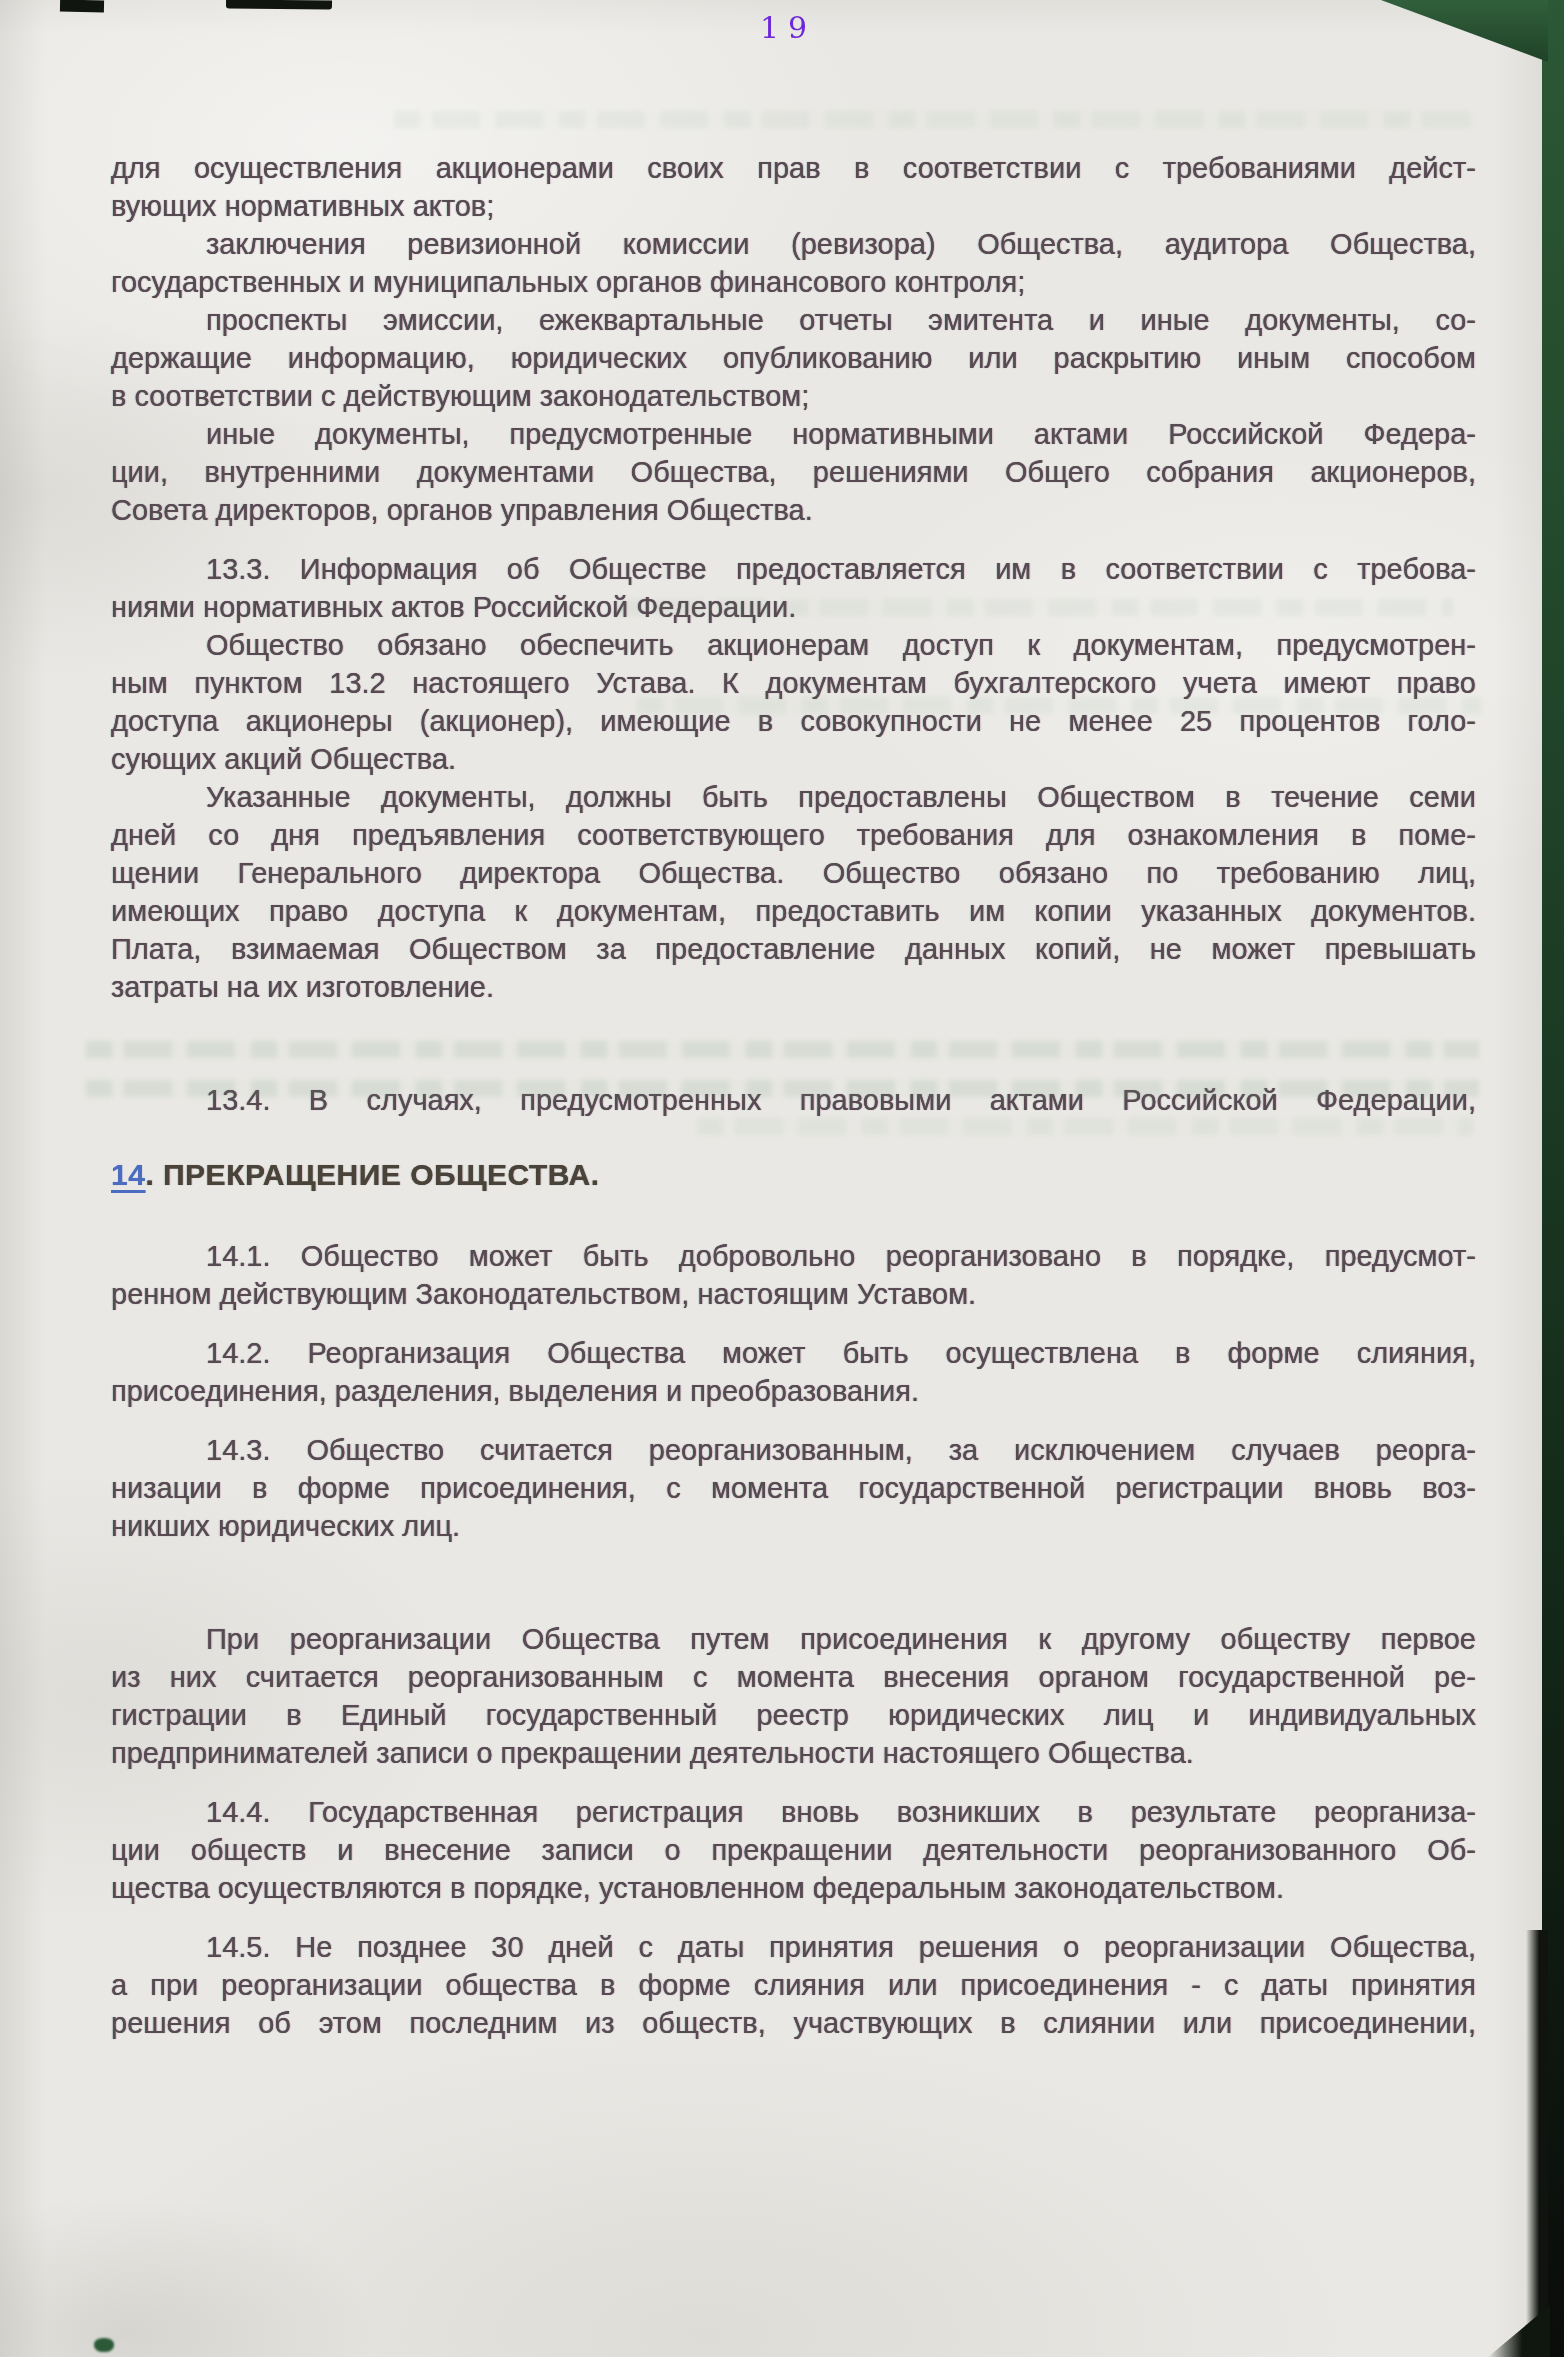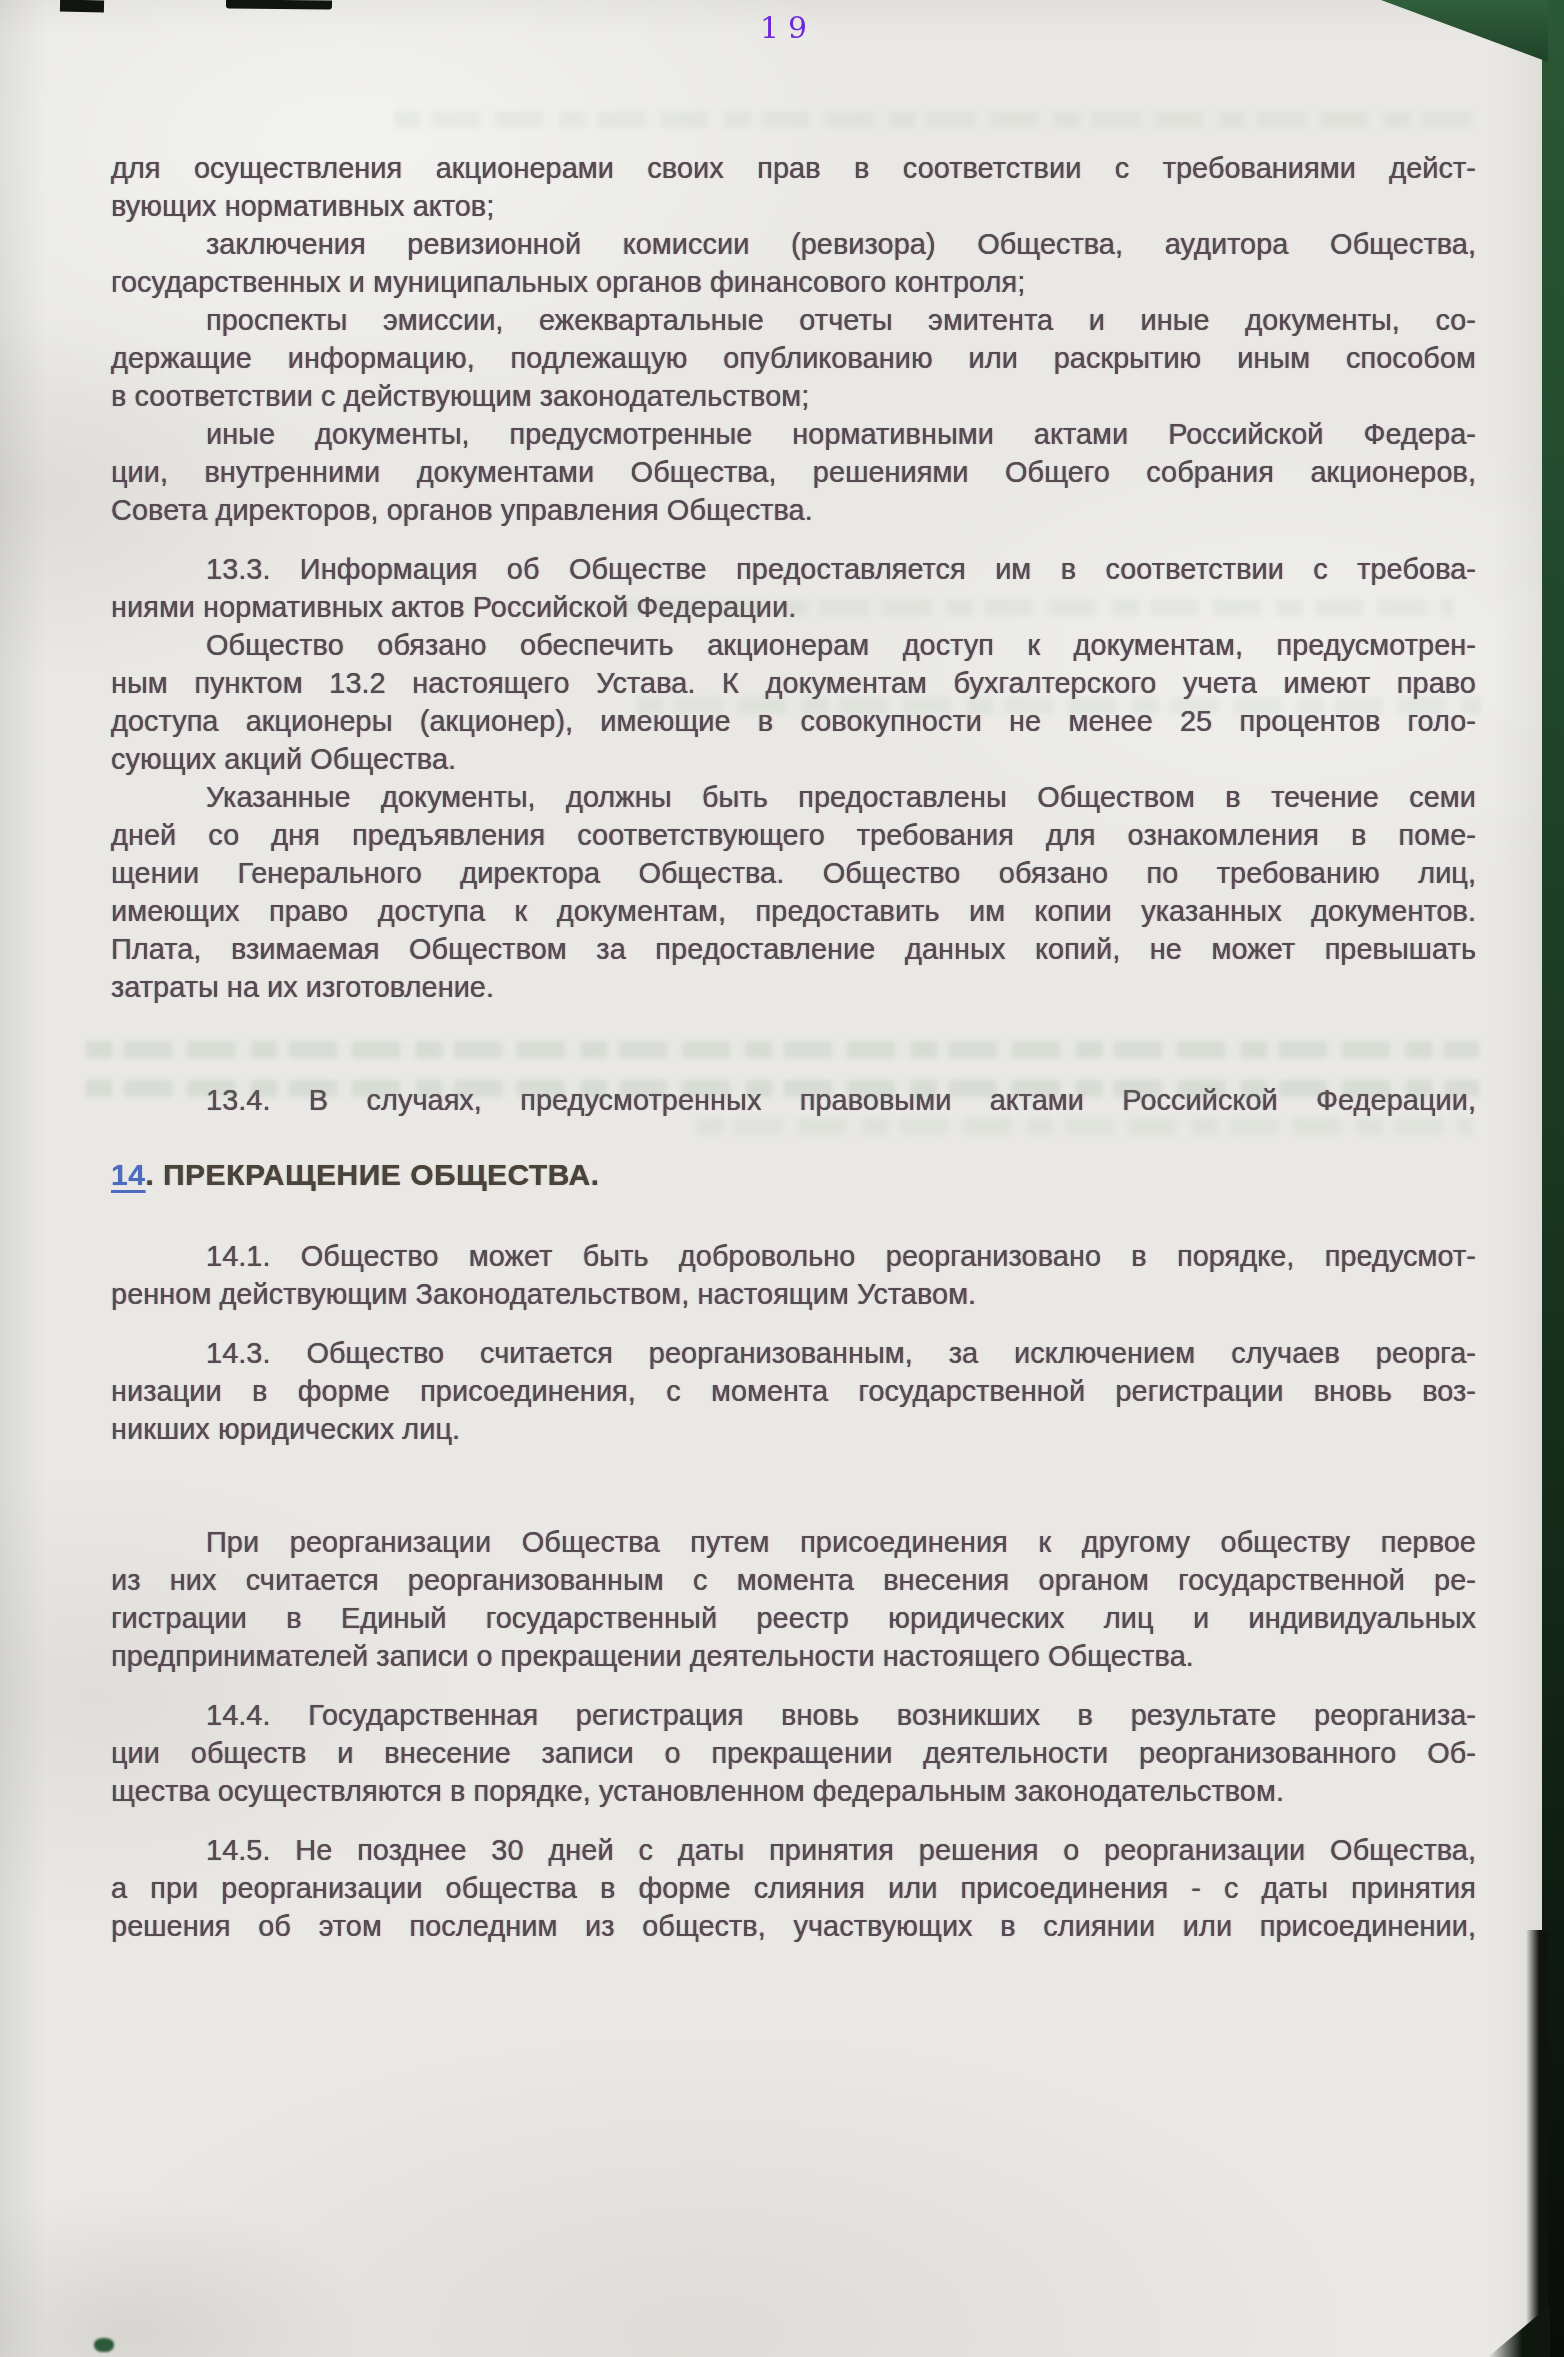--- a/index.html
+++ b/index.html
@@ -102,21 +102,21 @@
     <div class="para">
       <div class="ln j">для осуществления акционерами своих прав в соответствии с требованиями дейст-</div>
       <div class="ln">вующих нормативных актов;</div>
     </div>
     <div class="para">
       <div class="ln j ind">заключения ревизионной комиссии (ревизора) Общества, аудитора Общества,</div>
       <div class="ln">государственных и муниципальных органов финансового контроля;</div>
     </div>
     <div class="para">
       <div class="ln j ind">проспекты эмиссии, ежеквартальные отчеты эмитента и иные документы, со-</div>
-      <div class="ln j">держащие информацию, подлежащую опубликованию или раскрытию иным способом</div>
+      <div class="ln j">держащие информацию, юридических опубликованию или раскрытию иным способом</div>
       <div class="ln">в соответствии с действующим законодательством;</div>
     </div>
     <div class="para">
       <div class="ln j ind">иные документы, предусмотренные нормативными актами Российской Федера-</div>
       <div class="ln j">ции, внутренними документами Общества, решениями Общего собрания акционеров,</div>
       <div class="ln">Совета директоров, органов управления Общества.</div>
     </div>
     <div class="para gap1">
       <div class="ln j ind">13.3. Информация об Обществе предоставляется им в соответствии с требова-</div>
       <div class="ln">ниями нормативных актов Российской Федерации.</div>
@@ -135,20 +135,24 @@
       <div class="ln j">Плата, взимаемая Обществом за предоставление данных копий, не может превышать</div>
       <div class="ln">затраты на их изготовление.</div>
     </div>
     <div class="para gap2">
       <div class="ln j ind">13.4. В случаях, предусмотренных правовыми актами Российской Федерации,</div>
     </div>
     <div class="heading"><span class="hnum">14</span><span>. ПРЕКРАЩЕНИЕ ОБЩЕСТВА.</span></div>
     <div class="para">
       <div class="ln j ind">14.1. Общество может быть добровольно реорганизовано в порядке, предусмот-</div>
       <div class="ln">ренном действующим Законодательством, настоящим Уставом.</div>
+    </div>
+    <div class="para gap1">
+      <div class="ln j ind">14.2. Реорганизация Общества может быть осуществлена в форме слияния,</div>
+      <div class="ln">присоединения, разделения, выделения и преобразования.</div>
     </div>
     <div class="para gap1">
       <div class="ln j ind">14.3. Общество считается реорганизованным, за исключением случаев реорга-</div>
       <div class="ln j">низации в форме присоединения, с момента государственной регистрации вновь воз-</div>
       <div class="ln">никших юридических лиц.</div>
     </div>
     <div class="para gap2">
       <div class="ln j ind">При реорганизации Общества путем присоединения к другому обществу первое</div>
       <div class="ln j">из них считается реорганизованным с момента внесения органом государственной ре-</div>
       <div class="ln j">гистрации в Единый государственный реестр юридических лиц и индивидуальных</div>

